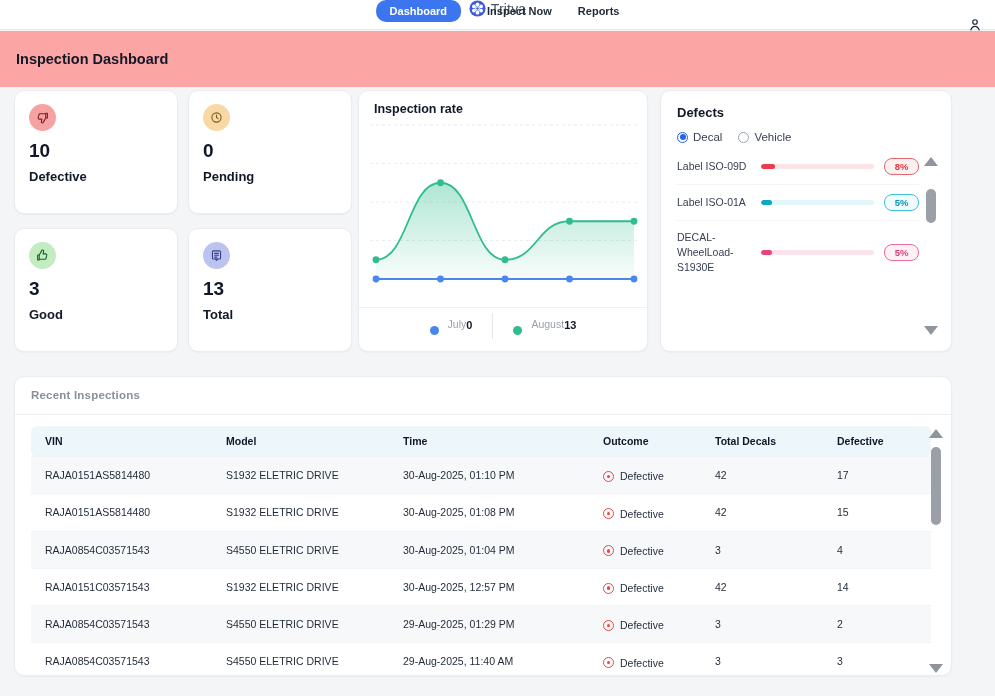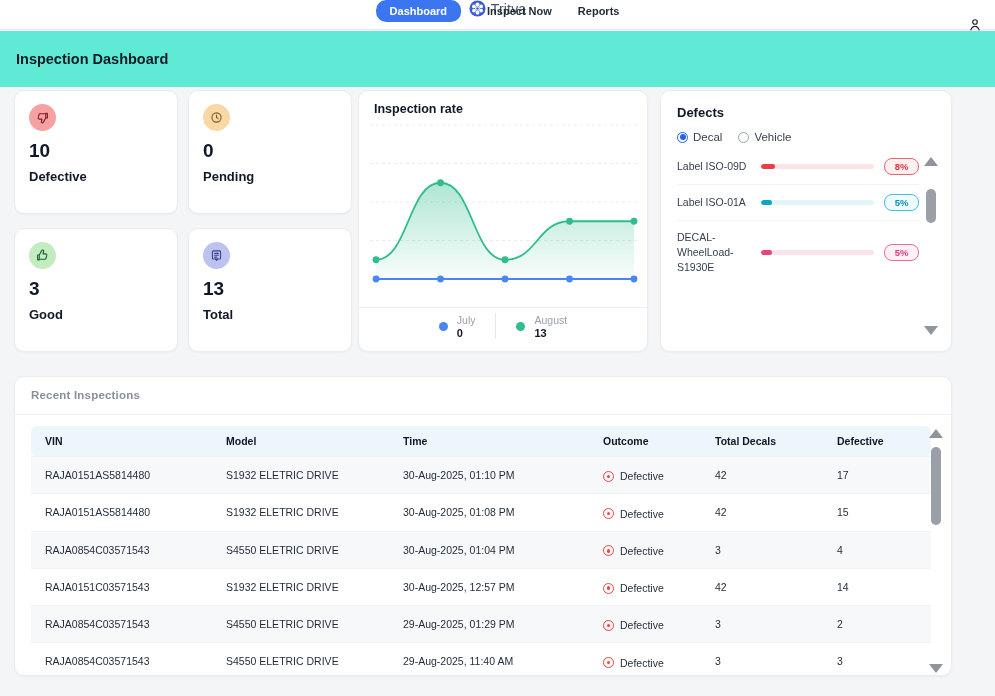--- a/index.html
+++ b/index.html
@@ -12,21 +12,21 @@
             border-bottom:1px solid #e8eaed; display:flex; align-items:center; padding:0 12px; z-index:5;flex-direction:column; }
   .brand { display:flex; align-items:center; gap:5px; }
   .brand-name { font-size:14px; color:#4b5563; letter-spacing:.2px; }
   .nav-center { position:absolute; left:50%; transform:translateX(-50%); display:flex; align-items:center; gap:26px; }
   .nav-btn { background:#3b76f0; color:#fff; font-size:11px; font-weight:700; border:none;
              border-radius:10px; padding:5px 14px; cursor:pointer; font-family:inherit; }
   .nav-link { font-size:11px; font-weight:700; color:#1f2937; cursor:pointer; }
   .nav-right { margin-left:auto; display:flex; align-items:center; }
 
   
-  .subheader { position:absolute; top:31px; left:0; right:0; height:56px; background:#5eead4; }
+  .subheader { position:absolute; top:31px; left:0; right:0; height:56px; background:#fca5a5; }
   .page-title { position:absolute; left:16px; top:20px; font-size:14.5px; font-weight:700; color:#111827; }
   .date-pill { position:absolute; right:43px; top:13px; width:180px; height:27px; background:#fff;
                border:1px solid #e3e6ea; border-radius:8px; box-shadow:0 1px 2px rgba(16,24,40,.05);
                display:flex; align-items:center; justify-content:center; gap:8px; cursor:pointer; }
   .date-pill span { font-size:10.5px; font-weight:700; color:#1f2937; }
 
   
   .card { position:absolute; background:#fff; border:1px solid #eaecef; border-radius:10px;
           box-shadow:0 1px 2px rgba(16,24,40,.04); }
 
@@ -37,21 +37,21 @@
   .stat-label { font-size:13px; font-weight:700; margin-top:7px; color:#111827; }
 
   
   .chart-card { left:358px; top:90px; width:290px; height:262px; }
   .chart-title { position:absolute; left:15px; top:11px; font-size:12.5px; font-weight:700; }
   #rate-chart { position:absolute; left:11px; top:30px; }
   .legend-divider-line { position:absolute; left:0; right:0; top:216px; border-top:1px solid #eef0f3; }
   .chart-legend { position:absolute; left:0; right:0; top:222px; display:flex; justify-content:center; gap:20px; align-items:center; }
   .legend-item { display:flex; align-items:flex-start; gap:9px; }
   .legend-dot { width:9px; height:9px; border-radius:50%; margin-top:8px; }
-  .legend-texts { display:flex; flex-direction:column; }
+  .legend-texts { display:flex; flex-direction:row; }
   .legend-name { font-size:10.5px; color:#9aa1ab; }
   .legend-value { font-size:11px; font-weight:700; color:#111827; margin-top:1px; }
   .legend-sep { width:1px; height:26px; background:#e3e6ea; }
 
   
   .defects-card { left:660px; top:90px; width:292px; height:262px; }
   .defects-title { position:absolute; left:16px; top:14px; font-size:13px; font-weight:700; }
   .defect-filters { position:absolute; left:16px; top:40px; display:flex; gap:16px; align-items:center; }
   .radio-opt { display:flex; align-items:center; gap:5px; cursor:pointer; }
   .radio-circle { width:11px; height:11px; border-radius:50%; border:1px solid #9ca3af; background:#fff; position:relative; }

